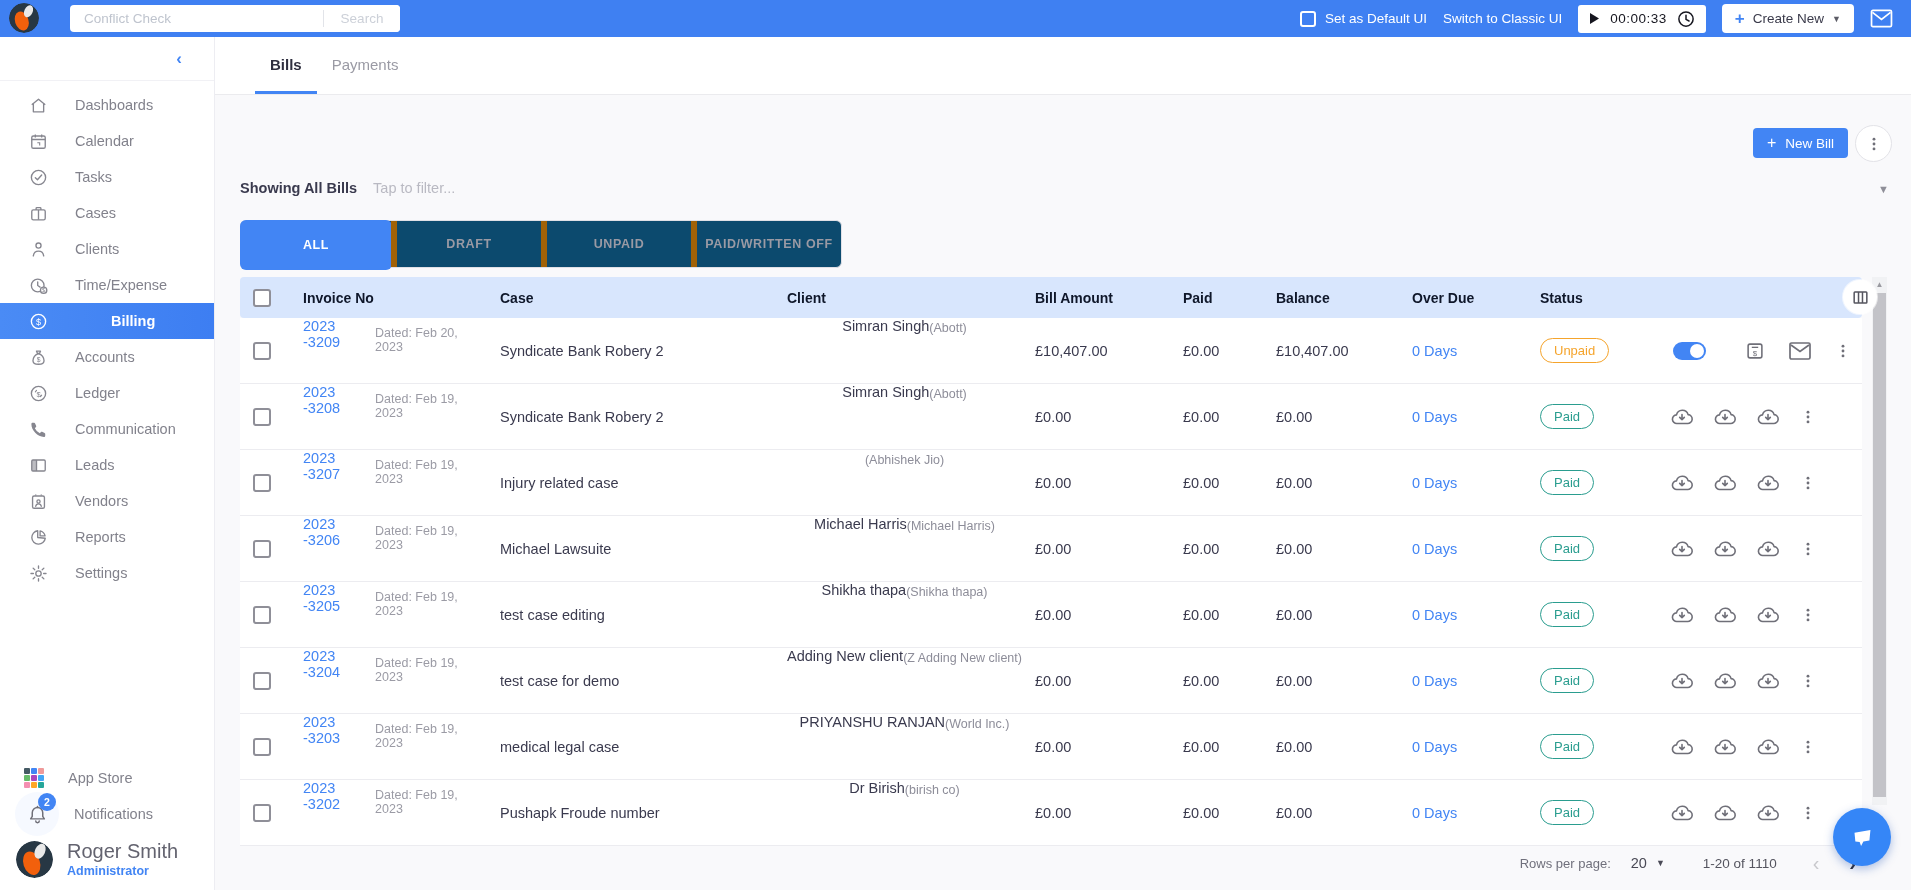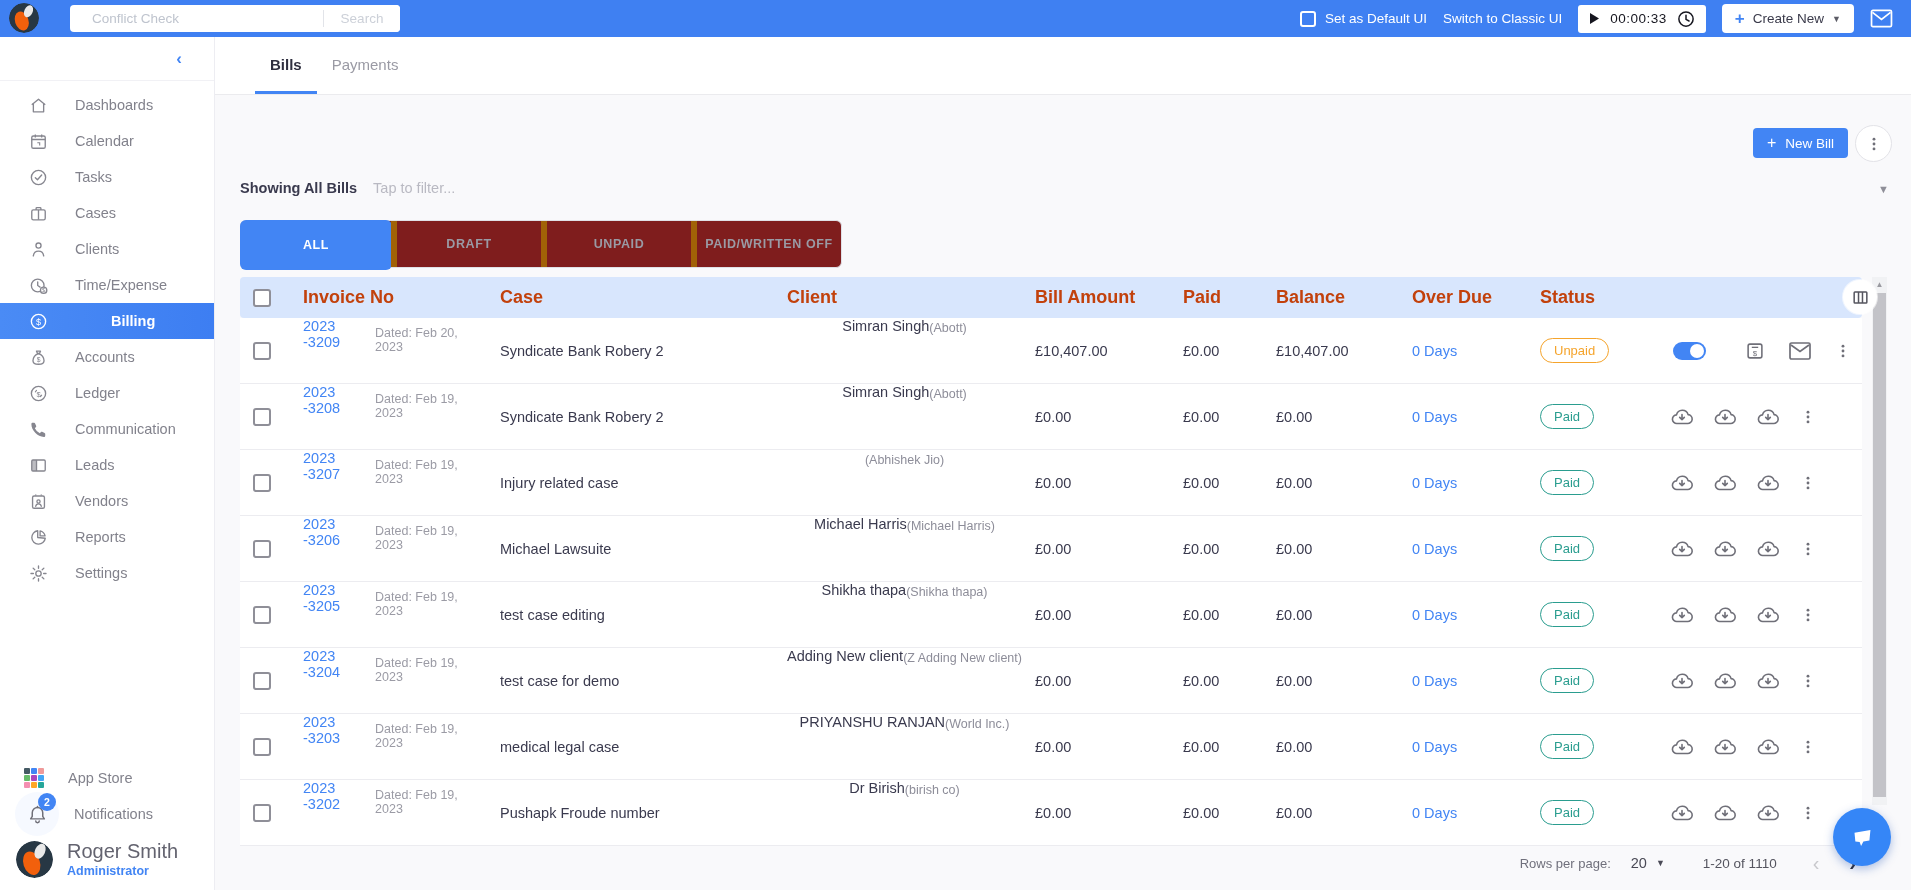--- a/index.html
+++ b/index.html
@@ -3,21 +3,21 @@
 <meta charset="utf-8">
 <style>
   * { margin:0; padding:0; box-sizing:border-box; }
   html,body { width:1911px; height:890px; overflow:hidden; }
   body { font-family:"Liberation Sans","DejaVu Sans",sans-serif; background:#fff; }
   .app { position:relative; width:1911px; height:890px; overflow:hidden; background:#f9f9fb; }
 
   
   .topbar { position:absolute; left:0; top:0; width:1911px; height:37px; background:#3f80f2; display:flex; align-items:center; z-index:30; }
   .logo { position:absolute; left:9px; top:3px; width:30px; height:30px; border-radius:50%; overflow:hidden; }
-  .searchbox { position:absolute; left:70px; top:5px; width:330px; height:27px; background:#fff; border-radius:4px; display:flex; align-items:center; overflow:hidden;padding-left:8px; }
+  .searchbox { position:absolute; left:70px; top:5px; width:330px; height:27px; background:#fff; border-radius:4px; display:flex; align-items:center; overflow:hidden; }
   .searchbox input { flex:1; border:none; outline:none; padding:0 14px; font-size:13.5px; color:#3a3a4a; font-family:inherit; }
   .searchbox input::placeholder { color:#bfc4ce; }
   .sdiv { width:1px; height:17px; background:#e2e4e9; }
   .search-btn { width:76px; border:none; background:#fff; color:#ccd0d8; font-size:13.5px; cursor:pointer; font-family:inherit; height:100%; }
   .topbar-right { position:absolute; right:18px; top:0; height:37px; display:flex; align-items:center; gap:16px; }
   .default-ui { display:flex; align-items:center; gap:9px; color:#fff; font-size:13.5px; cursor:pointer; }
   .cb-top { width:16px; height:16px; border:2px solid #fff; border-radius:3px; background:transparent; display:inline-block; }
   .switch-classic { color:#fff; font-size:13.5px; cursor:pointer; }
   .timer { height:28px; background:#fff; border-radius:3px; display:flex; align-items:center; padding:0 11px; gap:10px; }
   .timer-text { font-size:13.5px; color:#16161f; letter-spacing:.5px; }
@@ -61,28 +61,28 @@
   
   .content { position:absolute; left:215px; top:95px; width:1696px; height:795px; background:#f9f9fb; }
   .btn-newbill { position:absolute; top:33px; right:63px; height:30px; background:#4285f4; color:#fff; border:none; border-radius:4px; display:flex; align-items:center; gap:9px; padding:0 14px; font-size:13.5px; cursor:pointer; font-family:inherit; }
   .btn-newbill .plus { font-size:16px; font-weight:400; line-height:1; }
   .btn-kebab-circle { position:absolute; top:30px; right:19px; width:37px; height:37px; border-radius:50%; background:#fff; border:1px solid #e3e3e8; display:flex; align-items:center; justify-content:center; color:#6f6f78; cursor:pointer; }
   .showing-row { position:absolute; left:25px; top:85px; display:flex; align-items:baseline; gap:16px; }
   .showing-label { font-size:14.5px; font-weight:700; color:#3a3a4e; }
   .filter-placeholder { font-size:14.5px; color:#b9b9c2; cursor:text; }
   .expand-caret { position:absolute; right:22px; top:88px; font-size:11px; color:#8f8f98; cursor:pointer; }
 
-  .seg { position:absolute; left:25px; top:125px; height:48px; display:flex; background:#7f1d1d; border:1px solid #e0e0e6; border-radius:6px; }
+  .seg { position:absolute; left:25px; top:125px; height:48px; display:flex; background:#0c4a6e; border:1px solid #e0e0e6; border-radius:6px; }
   .seg-item { width:150px; display:flex; align-items:center; justify-content:center; font-size:12.5px; letter-spacing:.6px; color:#9a9aa4; font-weight:700; cursor:pointer; border-left:6px solid #a16207; }
   .seg-item:first-child { border-left:none; }
   .seg-item.active { background:#4285f4; color:#fff; border-radius:6px; font-weight:700; margin:-1px; height:50px; width:152px; }
 
   .thead { position:absolute; left:25px; top:182px; width:1622px; height:41px; background:#d8e6fd; border-radius:4px; z-index:1; }
   .tgrid { display:grid; grid-template-columns:50px 197px 287px 248px 148px 93px 136px 128px 107px 1fr; height:100%; }
-  .hcell { display:flex; align-items:center; padding-left:13px; font-size:18px; font-weight:700; color:#c2410c; }
+  .hcell { display:flex; align-items:center; padding-left:13px; font-size:14px; font-weight:700; color:#0f172a; }
   .cbx { width:18px; height:18px; border:2px solid #8f8f98; border-radius:3px; background:#fff; display:inline-block; cursor:pointer; }
 
   .tbody { position:absolute; left:25px; top:223px; width:1622px; }
   .trow { height:66px; background:#fff; border-bottom:1px solid #ececf0; }
   .cell { display:flex; align-items:center; padding-left:13px; font-size:14.5px; color:#3a3a4e; overflow:hidden; }
   .cell.stack { flex-direction:row; align-items:flex-start; justify-content:center; }
   .inv-link { color:#4285f4; font-size:14.5px; text-decoration:none; cursor:pointer; }
   .dated { font-size:12.5px; color:#9b9ba5; margin-top:8px; }
   .cname { font-size:14.5px; color:#3a3a4e; }
   .csub { font-size:12.5px; color:#8d8d99; margin-top:3px; }

